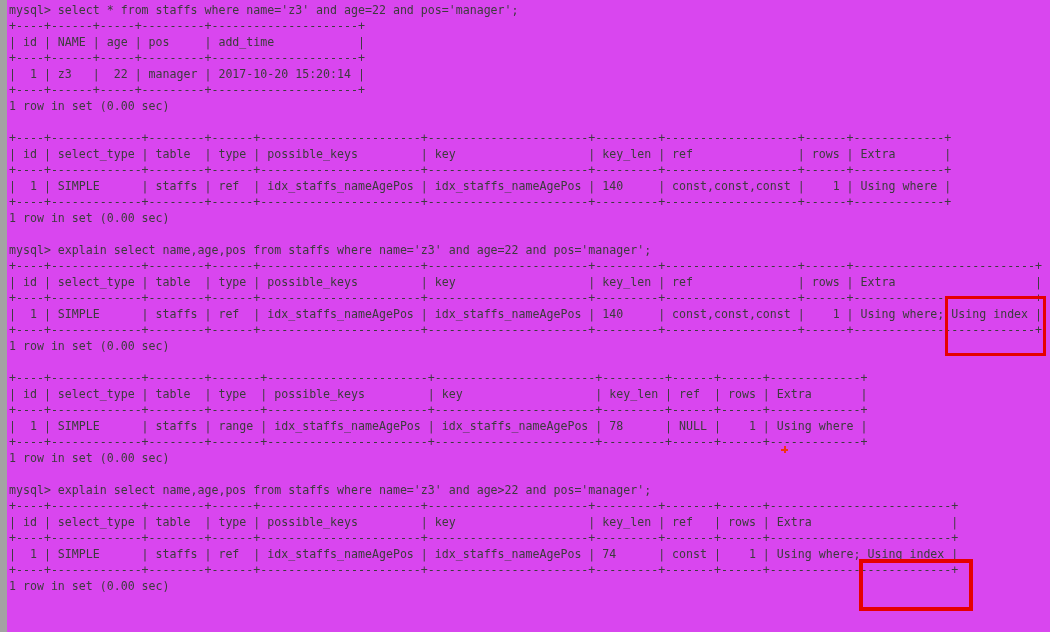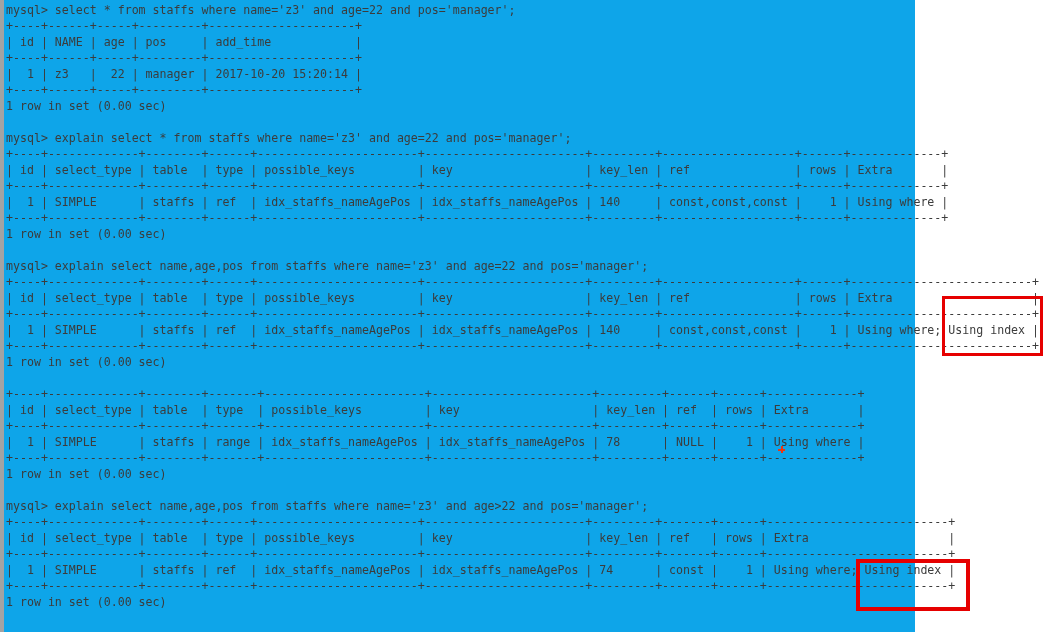--- a/index.html
+++ b/index.html
@@ -4,23 +4,23 @@
 <style>
   * { margin: 0; padding: 0; box-sizing: border-box; }
   html, body { background: #ffffff; }
   body {
     width: 1050px; height: 632px;
     overflow: hidden;
     font-family: "DejaVu Sans Mono", "Liberation Mono", monospace;
   }
   .terminal {
     position: relative;
-    width: 915px; height: 632px;
-    background: #0ea5e9;
-    border-left: 4px solid #a3a3a3;
+    width: 1050px; height: 632px;
+    background: #d946ef;
+    border-left: 7px solid #a3a3a3;
     padding: 2px 0 0 2px;
     font-size: 11.6px;
     line-height: 16px;
     color: #3c3c3c;
   }
   pre {
     font: inherit;
     white-space: pre;
     margin: 0;
   }
@@ -62,21 +62,20 @@
     <pre>mysql&gt; select * from staffs where name='z3' and age=22 and pos='manager';</pre>
     <pre>+----+------+-----+---------+---------------------+
 | id | NAME | age | pos     | add_time            |
 +----+------+-----+---------+---------------------+
 |  1 | z3   |  22 | manager | 2017-10-20 15:20:14 |
 +----+------+-----+---------+---------------------+</pre>
     <pre>1 row in set (0.00 sec)</pre>
   </section>
 
   <section class="block">
-    <pre>mysql&gt; explain select * from staffs where name='z3' and age=22 and pos='manager';</pre>
     <pre>+----+-------------+--------+------+-----------------------+-----------------------+---------+-------------------+------+-------------+
 | id | select_type | table  | type | possible_keys         | key                   | key_len | ref               | rows | Extra       |
 +----+-------------+--------+------+-----------------------+-----------------------+---------+-------------------+------+-------------+
 |  1 | SIMPLE      | staffs | ref  | idx_staffs_nameAgePos | idx_staffs_nameAgePos | 140     | const,const,const |    1 | Using where |
 +----+-------------+--------+------+-----------------------+-----------------------+---------+-------------------+------+-------------+</pre>
     <pre>1 row in set (0.00 sec)</pre>
   </section>
 
   <section class="block">
     <pre>mysql&gt; explain select name,age,pos from staffs where name='z3' and age=22 and pos='manager';</pre>

